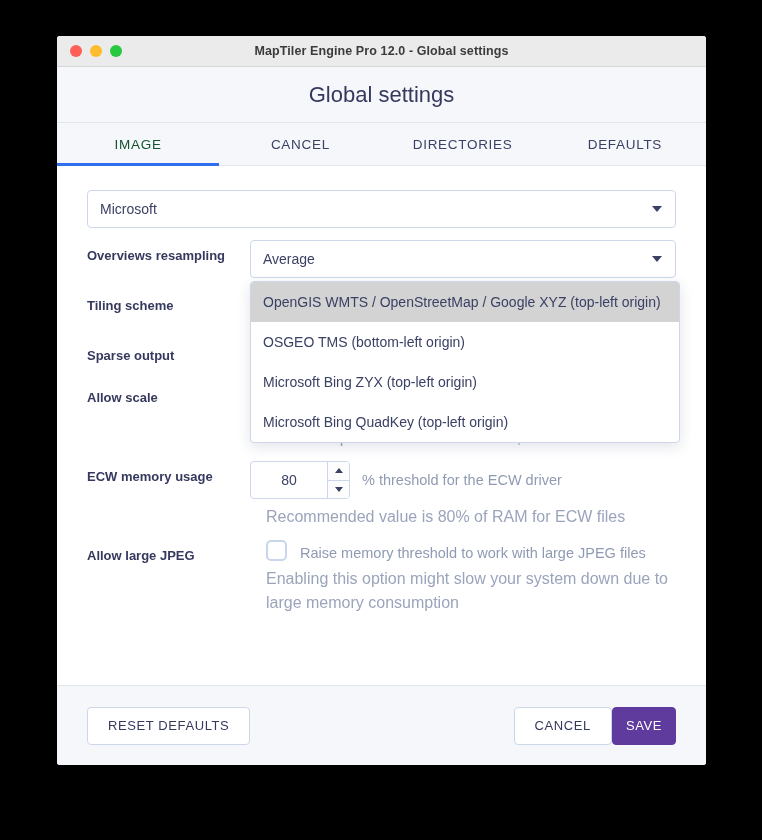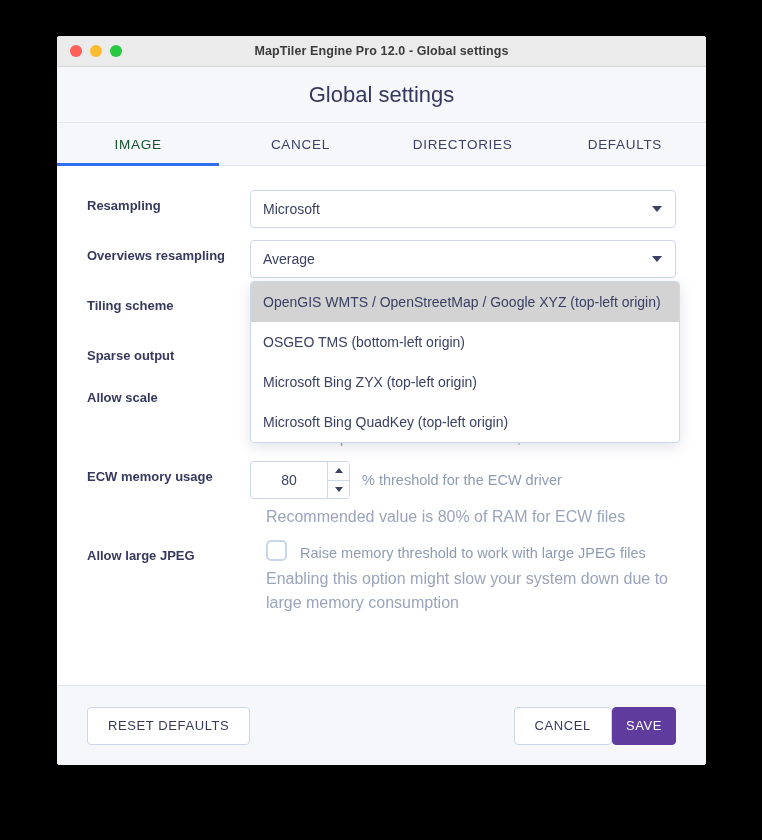--- a/index.html
+++ b/index.html
@@ -342,21 +342,20 @@
       <span>DIRECTORIES</span>
     </div>
     <div class="tab">
       <span>DEFAULTS</span>
     </div>
   </div>
 
   <div class="dialog-body">
 
     <div class="row">
-      <div class="row-label">Resampling</div>
       <div class="row-field">
         <div class="select">
           <span>Microsoft</span>
           <span class="caret"></span>
         </div>
       </div>
     </div>
 
     <div class="gap"></div>
 

